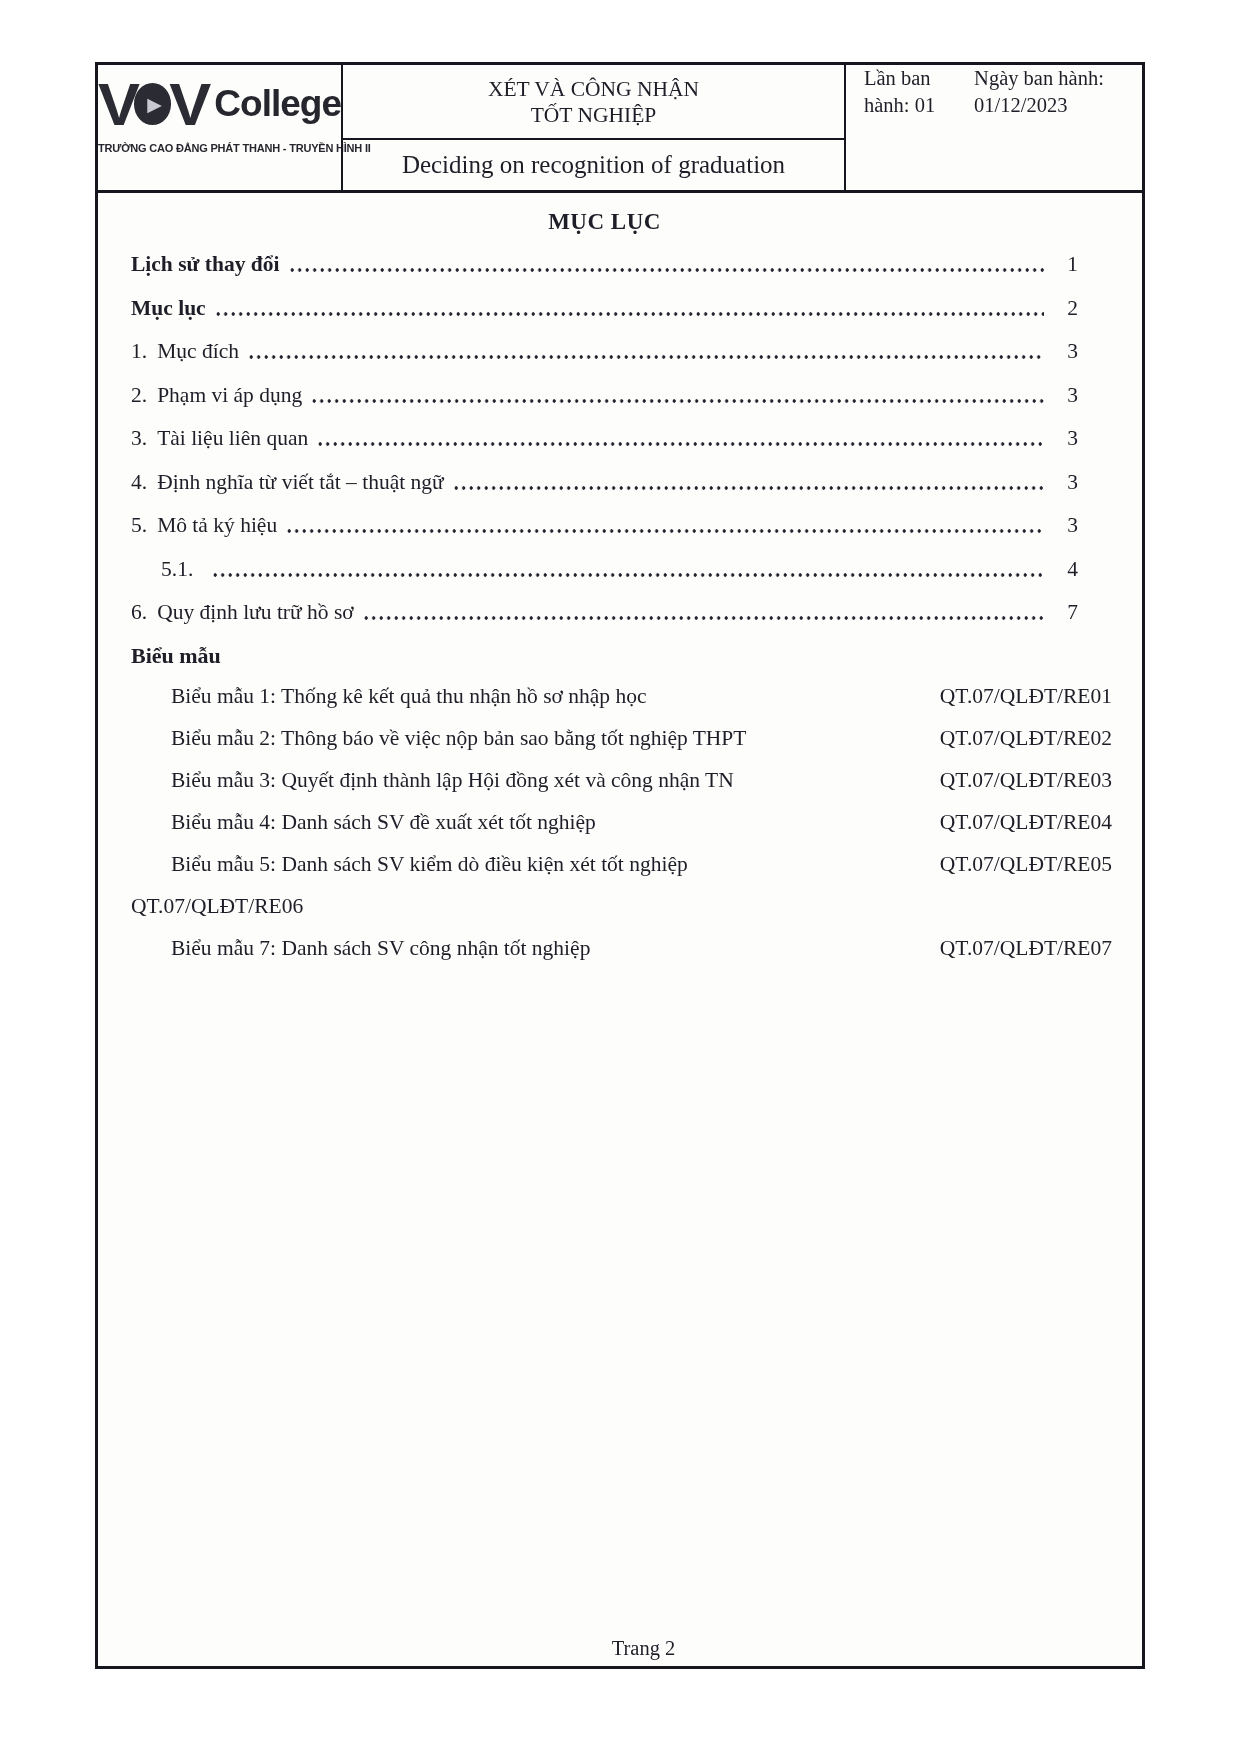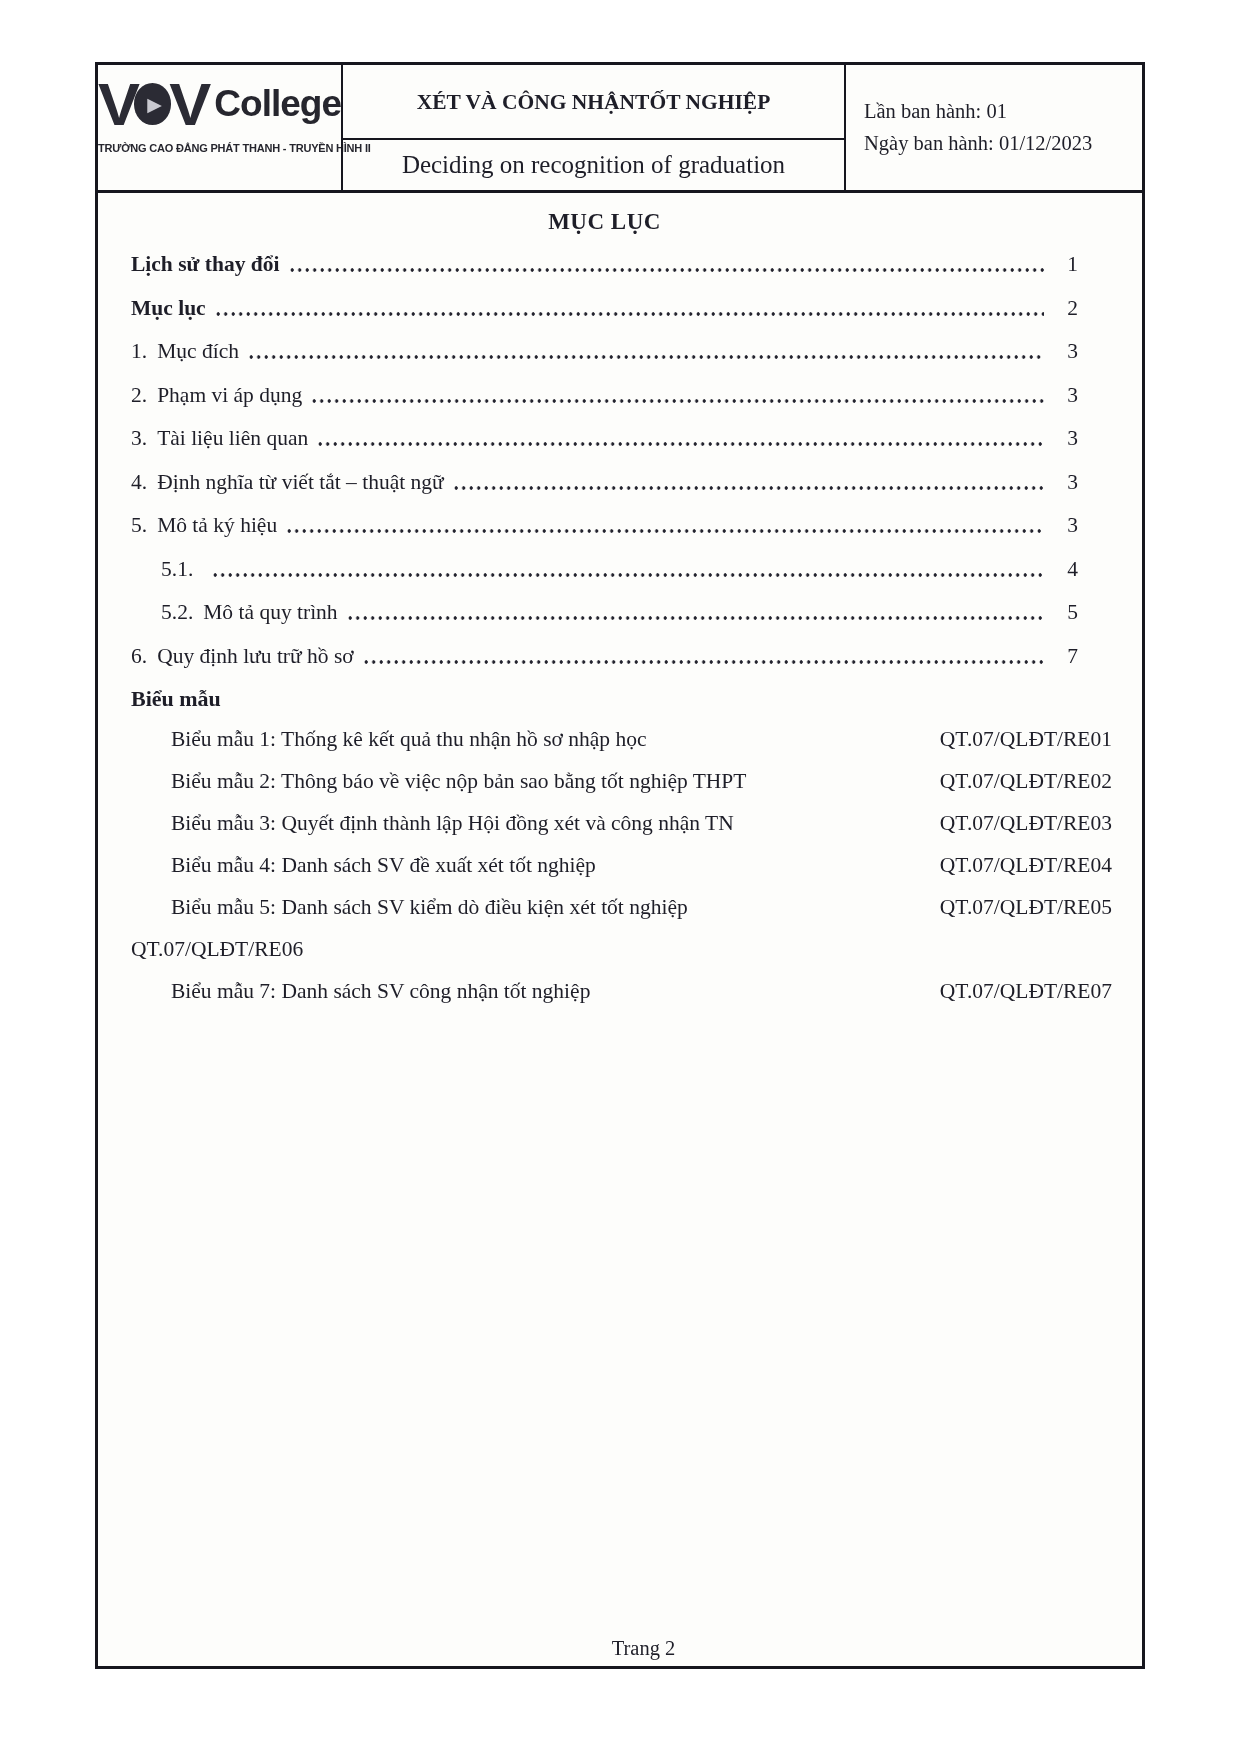--- a/index.html
+++ b/index.html
@@ -47,30 +47,30 @@
     color: #26262e; white-space: nowrap;
   }
 
   .title-cell {
     border-left: 2.5px solid #16161e;
     border-right: 2.5px solid #16161e;
     display: flex; flex-direction: column;
   }
   .title-top {
     height: 75px; border-bottom: 2.5px solid #16161e;
-    display: flex; flex-direction: row; align-items: center; justify-content: center;
-    font-weight: 700; font-size: 21.5px; line-height: 26px; text-align: center;
+    display: flex; flex-direction: column; align-items: center; justify-content: center;
+    font-weight: 400; font-size: 21.5px; line-height: 26px; text-align: center;
   }
   .title-bottom {
     flex: 1; display: flex; align-items: center; justify-content: center;
     font-size: 25px;
   }
 
   .rev-cell {
-    display: flex; flex-direction: column; justify-content: center;
+    display: flex; flex-direction: row; justify-content: center;
     padding-left: 18px; gap: 5px;
     font-size: 20.5px; line-height: 27px;
   }
 
   
   .content { padding: 10px 64px 0 33px; }
   .toc-heading {
     text-align: center; font-weight: 700; font-size: 23px;
     letter-spacing: .5px; margin: 6px 0 16px 0;
   }
@@ -184,26 +184,20 @@
         <span class="toc-num">5.</span>
         <span class="toc-label">Mô tả ký hiệu</span>
         <span class="dots"></span>
         <span class="toc-page">3</span>
       </div>
       <div class="toc-row indent">
         <span class="toc-num">5.1.</span>
         <span class="dots"></span>
         <span class="toc-page">4</span>
       </div>
-      <div class="toc-row indent">
-        <span class="toc-num">5.2.</span>
-        <span class="toc-label">Mô tả quy trình</span>
-        <span class="dots"></span>
-        <span class="toc-page">5</span>
-      </div>
       <div class="toc-row">
         <span class="toc-num">6.</span>
         <span class="toc-label">Quy định lưu trữ hồ sơ</span>
         <span class="dots"></span>
         <span class="toc-page">7</span>
       </div>
     </div>
 
     <div class="forms-heading">Biểu mẫu</div>
 

